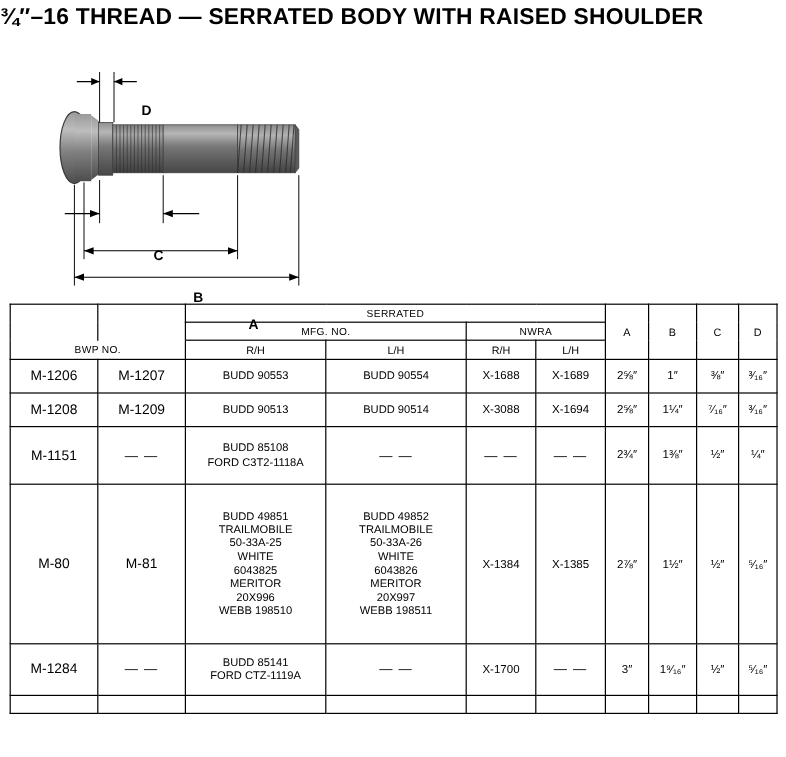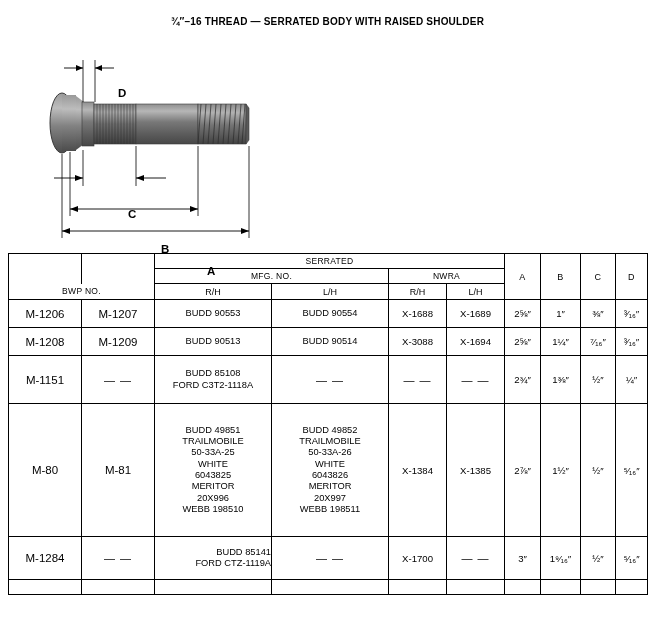--- a/index.html
+++ b/index.html
@@ -16,25 +16,25 @@
     overflow: hidden;
   }
   .page {
     position: relative;
     width: 655px;
     height: 631px;
   }
   
   .title {
     position: absolute;
-    top: 16px;
+    top: 4px;
     left: 0;
     width: 655px;
-    text-align: center;
-    font-size: 10px;
+    text-align: left;
+    font-size: 19px;
     font-weight: bold;
     letter-spacing: 0.2px;
   }
   
   .grade {
     position: absolute;
     top: 42px;
     left: 382px;
     width: 262px;
     text-align: center;
@@ -344,21 +344,21 @@
         <td class="nwra">X-1385</td>
         <td class="dimcell">2⅞″</td>
         <td class="dimcell">1½″</td>
         <td class="dimcell">½″</td>
         <td class="dimcell">⁵⁄₁₆″</td>
       </tr>
 
       <tr class="r5">
         <td class="bwp">M-1284</td>
         <td class="bwp dash">— —</td>
-        <td class="mfg" style="white-space:pre-line;text-align:right;">BUDD 85141
+        <td class="mfg" style="white-space:pre-line;">BUDD 85141
 FORD CTZ-1119A</td>
         <td class="dash">— —</td>
         <td class="nwra">X-1700</td>
         <td class="dash">— —</td>
         <td class="dimcell">3″</td>
         <td class="dimcell">1⁹⁄₁₆″</td>
         <td class="dimcell">½″</td>
         <td class="dimcell">⁵⁄₁₆″</td>
       </tr>
 

